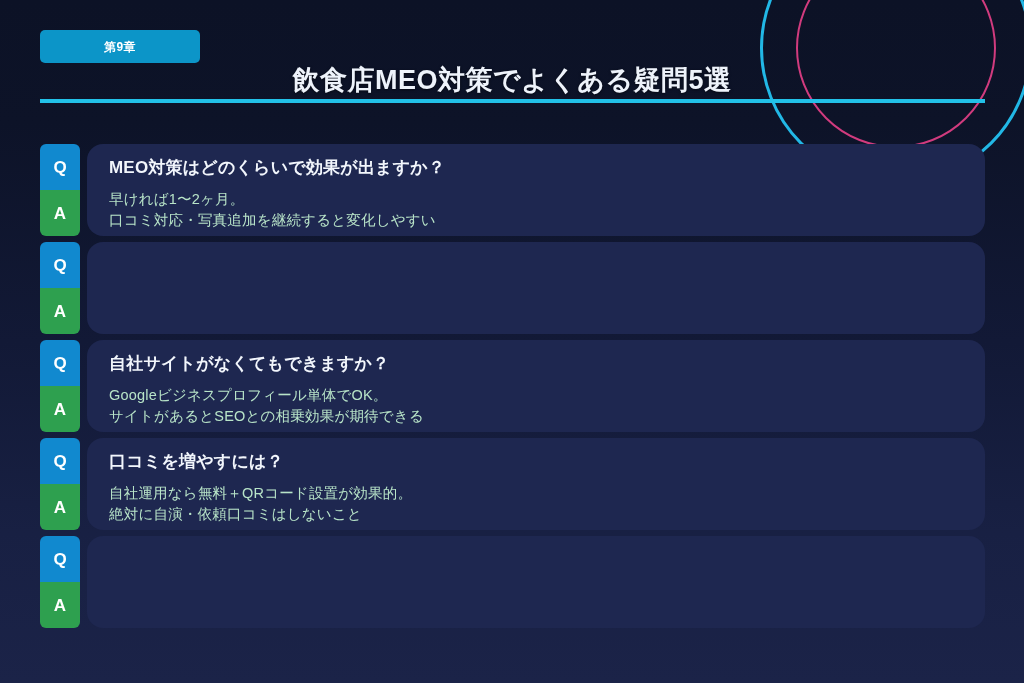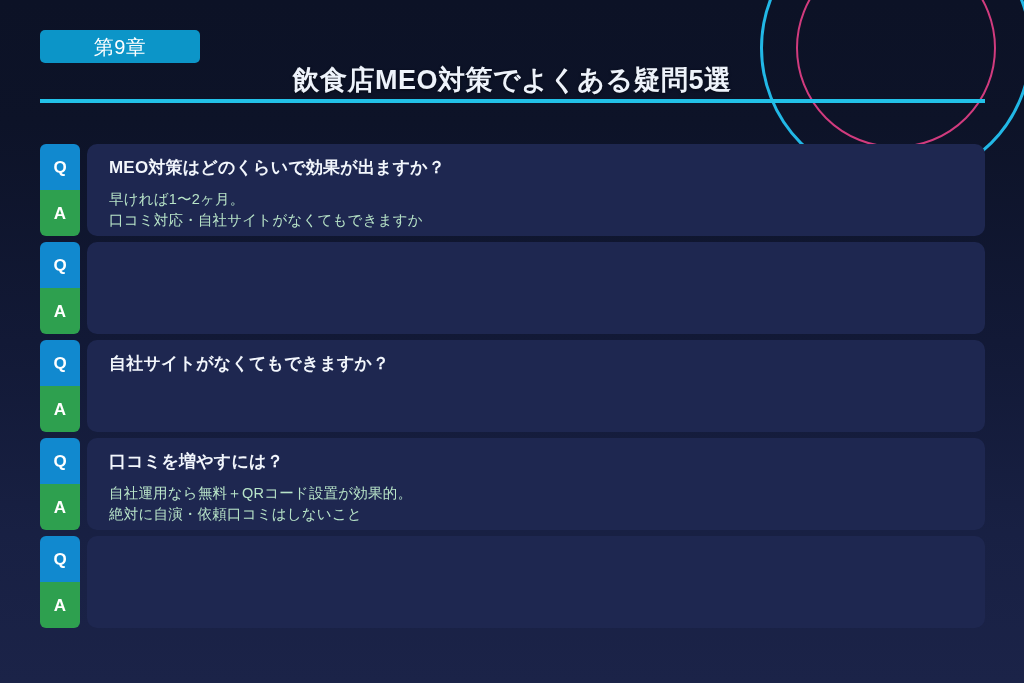--- a/index.html
+++ b/index.html
@@ -67,22 +67,22 @@
     width: 160px;
     height: 33px;
     background: #0c95c8;
     border-radius: 5px;
     display: flex;
     align-items: center;
     justify-content: center;
   }
   .chapter-badge .label {
     color: #ffffff;
-    font-size: 20px;
-    font-weight: normal;
+    font-size: 12px;
+    font-weight: bold;
     letter-spacing: 0.5px;
     line-height: 1;
   }
 
   .slide-title {
     position: absolute;
     left: 0;
     top: 64px;
     width: 1024px;
     text-align: center;
@@ -138,21 +138,21 @@
     font-weight: bold;
     line-height: 1;
   }
   .qa-badge.q { background: #1189cf; }
   .qa-badge.a { background: #2ea04f; }
 
   .faq-body {
     flex: 1 1 auto;
     margin-left: 7px;
     background: #1e2750;
-    border-radius: 10px;
+    border-radius: 16px;
     padding: 13px 19px 0 22px;
     display: flex;
     flex-direction: column;
   }
 
   .faq-question {
     color: #f2f6fc;
     font-size: 17px;
     font-weight: bold;
     line-height: 1.25;
@@ -190,40 +190,42 @@
   <div class="faq-list">
 
     <div class="faq-card">
       <div class="qa-badges">
         <div class="qa-badge q">Q</div>
         <div class="qa-badge a">A</div>
       </div>
       <div class="faq-body">
         <div class="faq-question">MEO対策はどのくらいで効果が出ますか？</div>
         <div class="faq-answer">早ければ1〜2ヶ月。
-口コミ対応・自社サイトがなくてもできますか</div>
+口コミ対応・写真追加を継続すると変化しやすい</div>
       </div>
     </div>
 
     <div class="faq-card">
       <div class="qa-badges">
         <div class="qa-badge q">Q</div>
         <div class="qa-badge a">A</div>
       </div>
       <div class="faq-body">
       </div>
     </div>
 
     <div class="faq-card">
       <div class="qa-badges">
         <div class="qa-badge q">Q</div>
         <div class="qa-badge a">A</div>
       </div>
       <div class="faq-body">
         <div class="faq-question">自社サイトがなくてもできますか？</div>
+        <div class="faq-answer">Googleビジネスプロフィール単体でOK。
+サイトがあるとSEOとの相乗効果が期待できる</div>
       </div>
     </div>
 
     <div class="faq-card">
       <div class="qa-badges">
         <div class="qa-badge q">Q</div>
         <div class="qa-badge a">A</div>
       </div>
       <div class="faq-body">
         <div class="faq-question">口コミを増やすには？</div>

